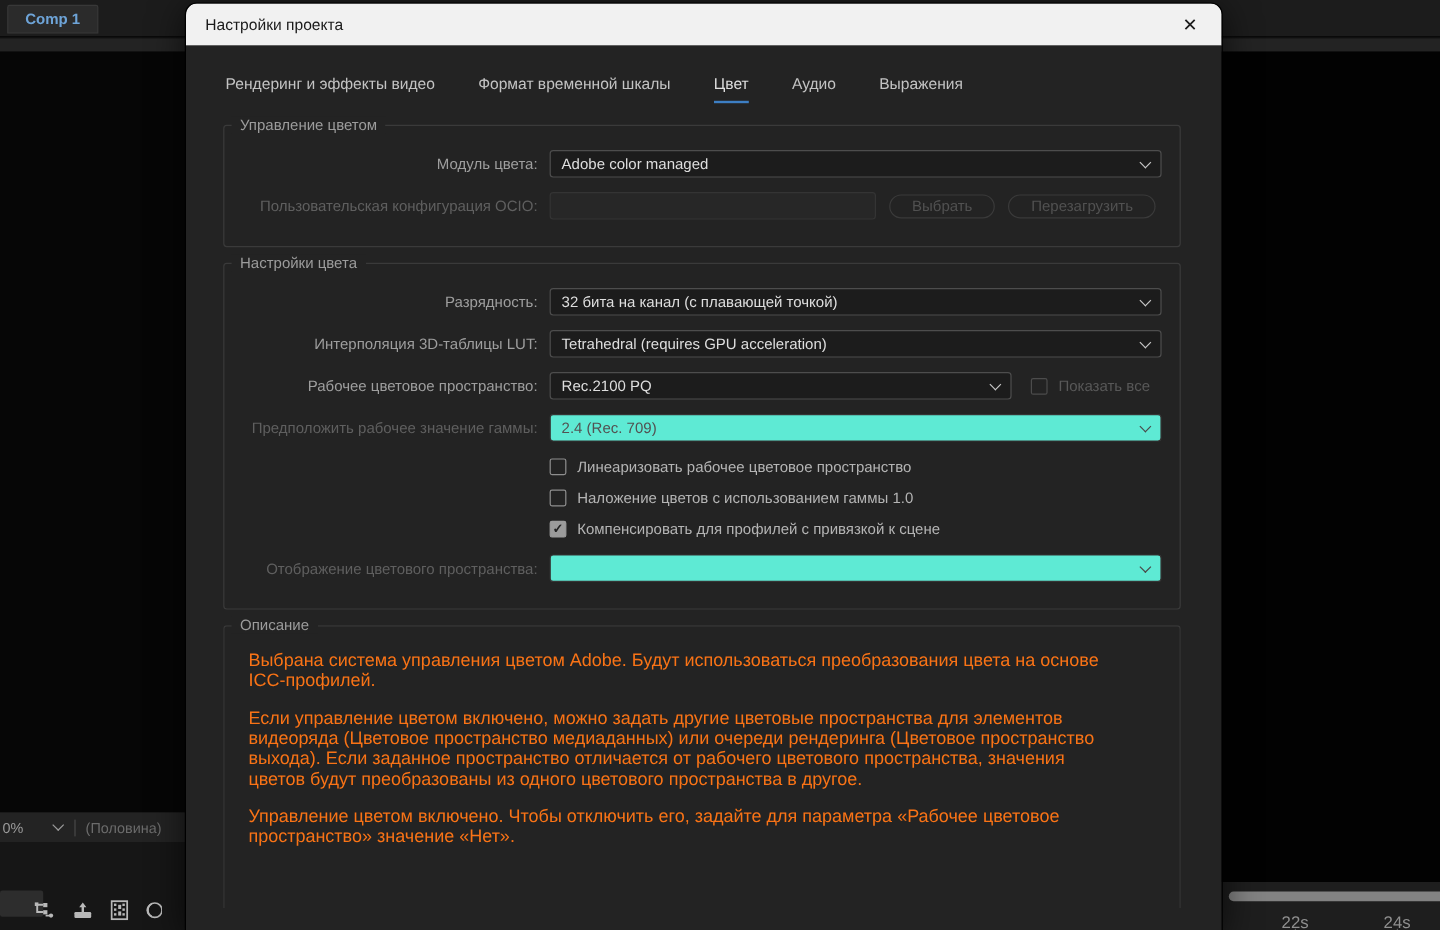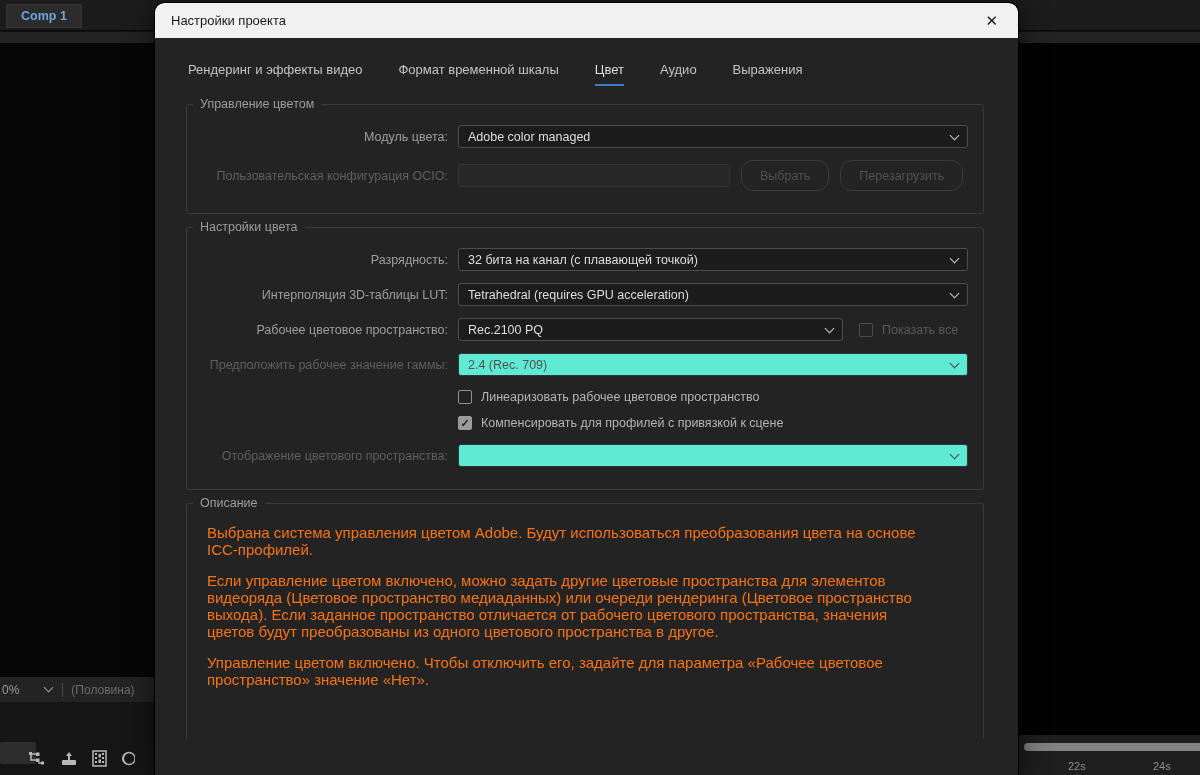--- a/index.html
+++ b/index.html
@@ -20,21 +20,21 @@
   .chev { width:7px; height:7px; border-right:1.5px solid #9a9a9a; border-bottom:1.5px solid #9a9a9a; transform:rotate(45deg); margin-top:-4px; display:inline-block; }
   .bl-sep { width:1px; height:14px; background:#4a4a4a; margin:0 8px 0 10px; }
   .bl-res { color:#6b6b6b; }
   .bl-under { position:absolute; left:0; top:702px; width:155px; height:73px; background:#161616; }
   .panel-corner { position:absolute; left:0; top:742px; width:36px; height:22px; background:#2d2d2d; border-radius:2px; }
   .bl-icons { position:absolute; left:28px; top:750px; display:flex; gap:14px; align-items:center; }
   .bl-icons svg { display:block; }
 
   .tl-area { position:absolute; left:1018px; top:735px; width:182px; height:40px; background:#1e1e1e; }
   .tl-scroll { position:absolute; left:6px; top:8px; width:176px; height:8px; background:#828282; border-radius:4px 0 0 4px; }
-  .tl-ruler { position:absolute; left:0; top:22px; width:152px; height:18px; color:#8f8f8f; font-size:11px; }
+  .tl-ruler { position:absolute; left:0; top:22px; width:152px; height:18px; color:#8f8f8f; font-size:14px; }
   .tl-tick { position:absolute; top:3px; }
   .tl-tick .tickline { position:absolute; left:50%; top:14px; width:1px; height:4px; background:#5a5a5a; }
   .tl-t1 { left:50px; } .tl-t2 { left:135px; }
 
   
   .dialog { position:absolute; left:155px; top:3px; width:863px; height:772px; border-radius:9px 9px 0 0; overflow:hidden;
     box-shadow:0 0 0 1px #000, 0 6px 30px rgba(0,0,0,.7); }
   .titlebar { height:35px; background:#f1f1f1; display:flex; align-items:center; padding:0 16px; border-radius:9px 9px 0 0; }
   .titlebar .title { color:#1a1a1a; font-size:13px; flex:1; }
   .titlebar .close { color:#1a1a1a; font-size:15px; cursor:default; padding:2px 4px; }
@@ -56,21 +56,21 @@
 
   .dropdown { position:relative; height:23px; background:#1c1c1c; border:1px solid #4d4d4d; border-radius:3px;
     display:flex; align-items:center; padding:0 42px 0 9px; color:#dedede; font-size:12.5px; width:510px; }
   .dropdown .dd-chev { position:absolute; right:9px; top:8px; width:7px; height:7px; border-right:1.6px solid #c8c8c8; border-bottom:1.6px solid #c8c8c8; transform:rotate(45deg); margin-top:-2px; }
   .dropdown.disabled { background:#5eead4; border-color:#343434; color:#525252; }
   .dropdown.disabled .dd-chev { border-color:#4a4a4a; }
   .dropdown.narrow { width:385px; }
 
   .textfield { height:23px; background:#272727; border:1px solid #343434; border-radius:3px; width:272px; }
 
-  .btn { height:31px; border:1px solid #3a3a3a; border-radius:12px; background:transparent; color:#515151; font-size:12.5px;
+  .btn { height:20px; border:1px solid #3a3a3a; border-radius:12px; background:transparent; color:#515151; font-size:12.5px;
     padding:0 18px; margin-left:11px; font-family:"Liberation Sans", sans-serif; }
 
   .cb-row { display:flex; align-items:center; margin:0 0 12px 257px; }
   .checkbox { width:14px; height:14px; border:1.5px solid #8e8e8e; border-radius:2px; margin-right:9px; display:flex; align-items:center; justify-content:center; font-size:11px; color:#222; }
   .checkbox.checked { background:#9b9b9b; border-color:#9b9b9b; }
   .checkbox.checked::after { content:"✓"; font-weight:bold; line-height:1; }
   .cb-label { color:#b4b4b4; font-size:12.5px; }
   .inline-cb { display:flex; align-items:center; margin-left:16px; }
   .inline-cb .checkbox { border-color:#4c4c4c; }
   .inline-cb .cb-label { color:#585858; }
@@ -231,20 +231,24 @@
         </div>
       </div>
 
       <div class="spacer-12"></div>
 
       <div class="cb-row">
         <span class="checkbox"></span>
         <span class="cb-label">Линеаризовать рабочее цветовое пространство</span>
       </div>
       <div class="cb-row">
+        <span class="checkbox"></span>
+        <span class="cb-label">Наложение цветов с использованием гаммы 1.0</span>
+      </div>
+      <div class="cb-row">
         <span class="checkbox checked"></span>
         <span class="cb-label">Компенсировать для профилей с привязкой к сцене</span>
       </div>
 
       <div class="spacer-12"></div>
 
       <div class="row">
         <span class="row-label disabled">Отображение цветового пространства:</span>
         <div class="dropdown disabled">
           <span></span>

